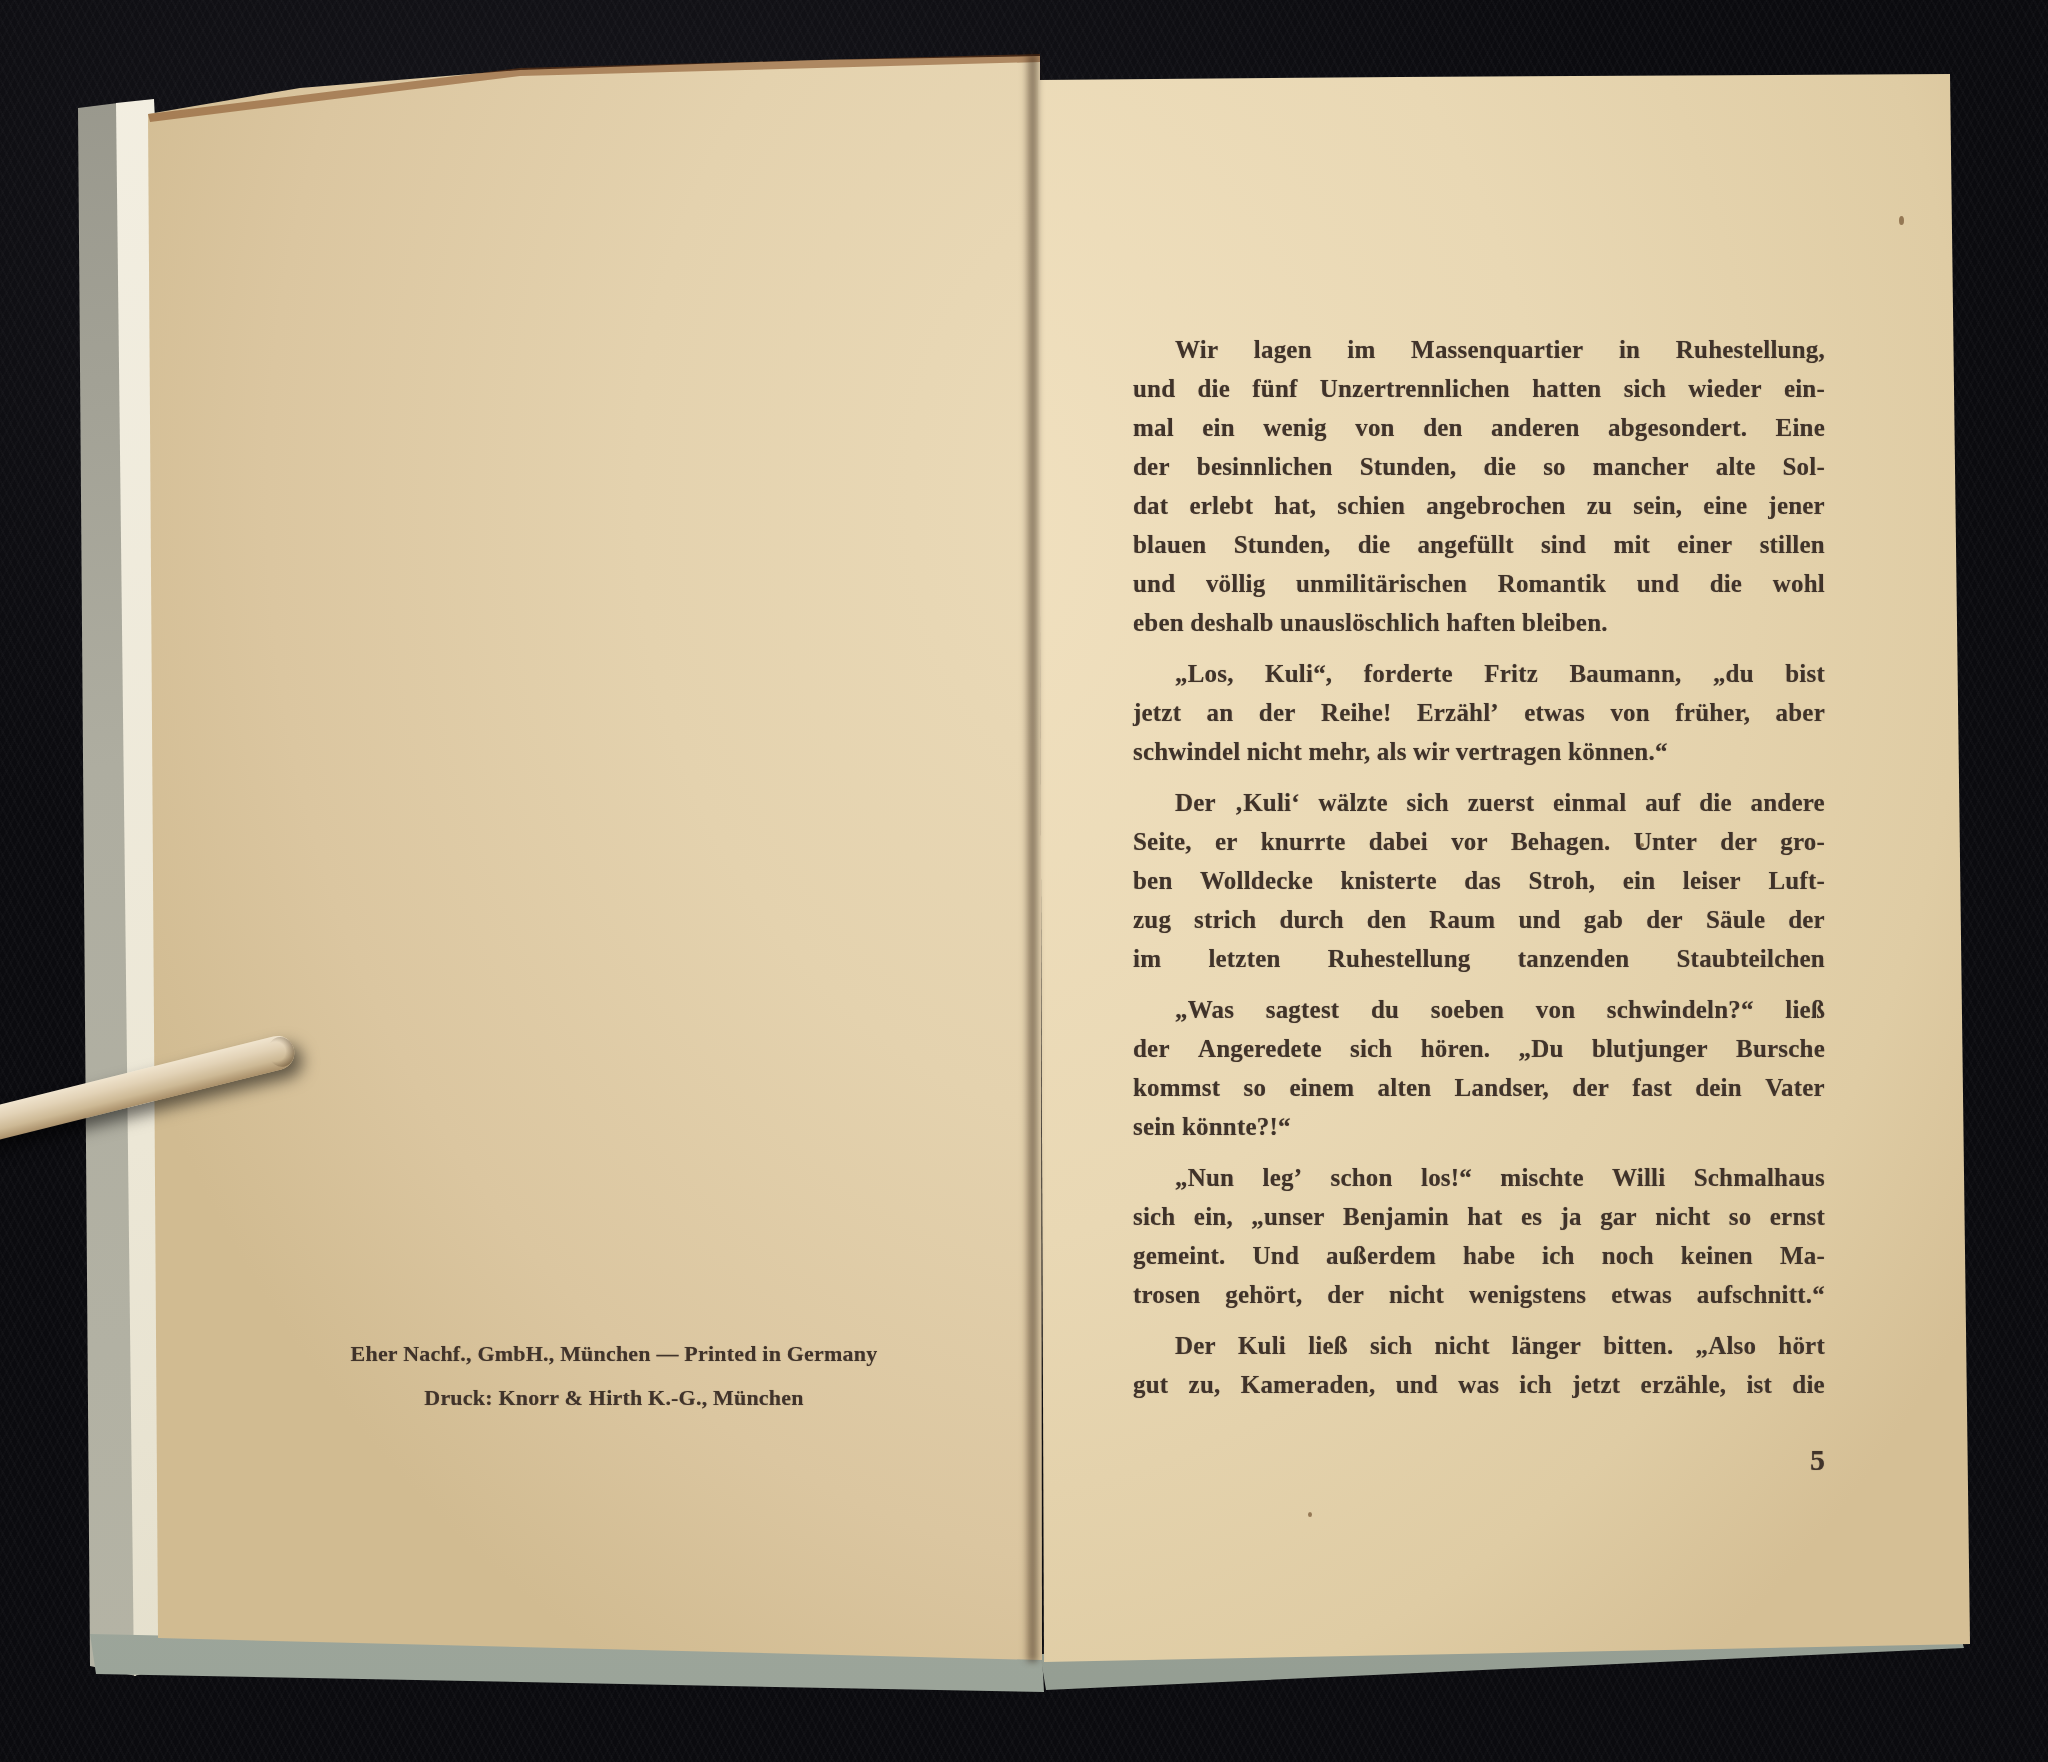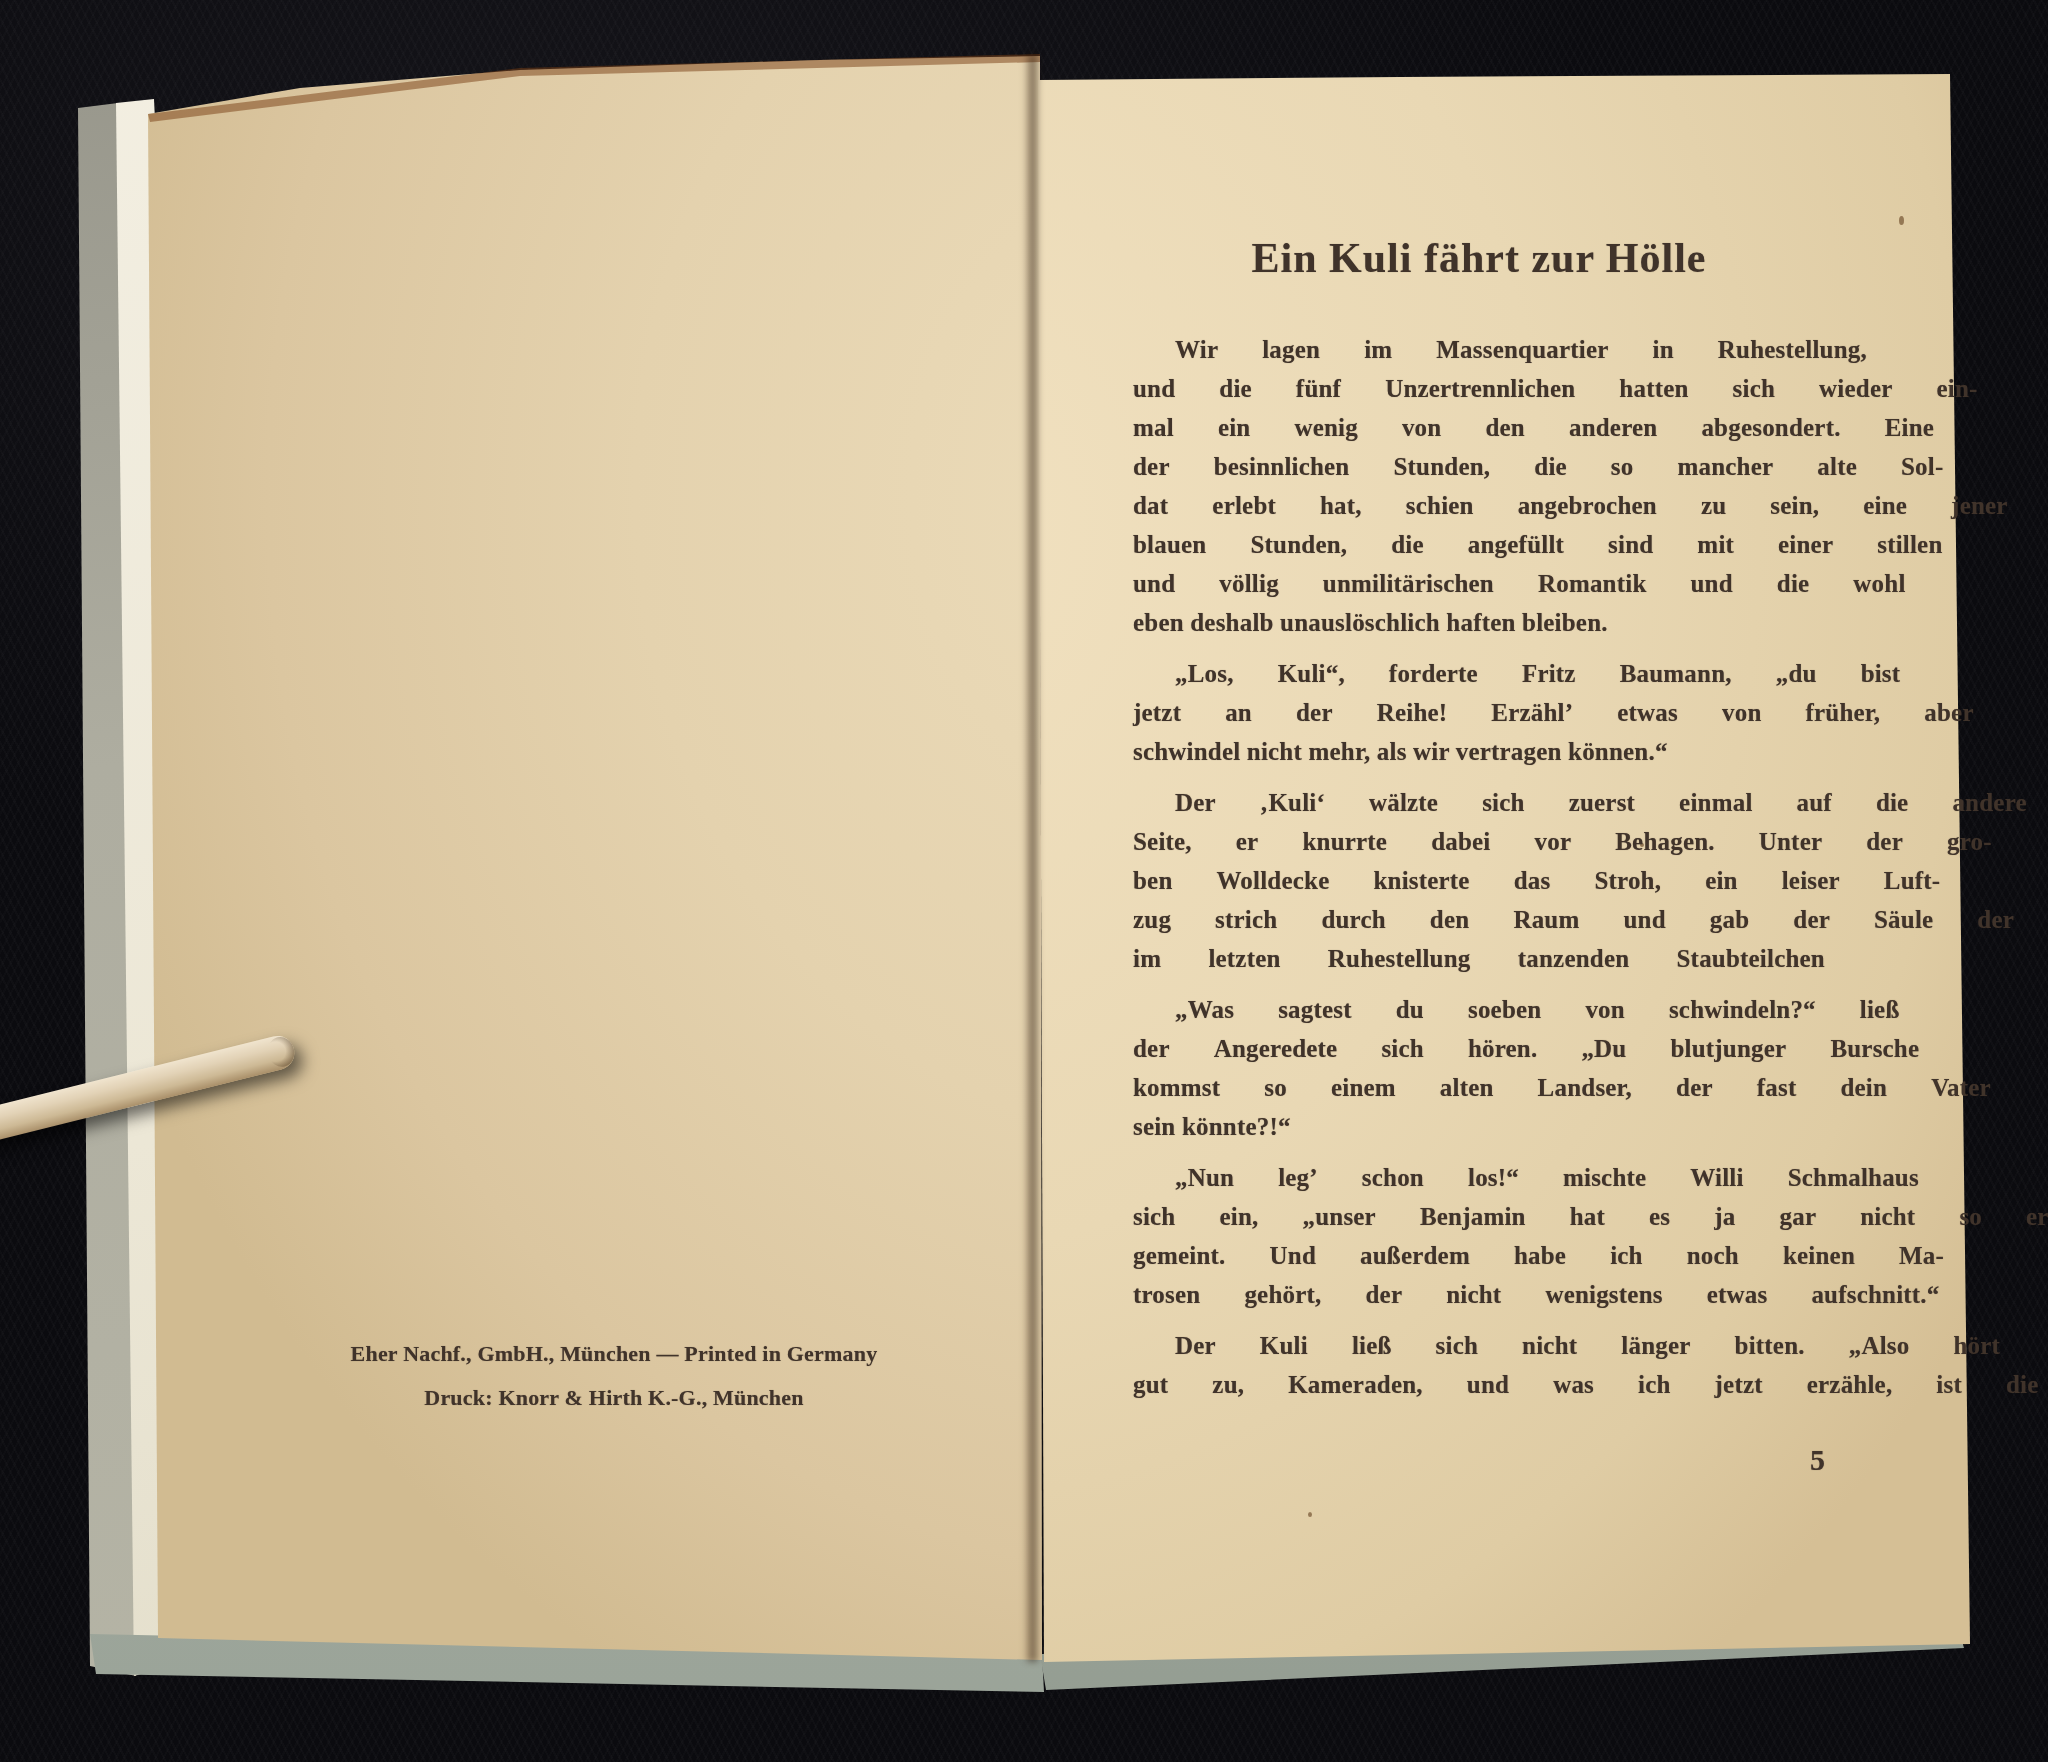--- a/index.html
+++ b/index.html
@@ -58,21 +58,21 @@
   }
   .speck{position:absolute;border-radius:50%;background:#6b4a28;opacity:0.65;}
   .ink{color:#40332a;text-shadow:0 0 1px rgba(64,51,42,0.45);}
   .chapter-title{
     position:absolute;left:1133px;top:232px;width:692px;height:52px;line-height:52px;
     text-align:center;font-size:42px;font-weight:bold;letter-spacing:1px;
   }
   .body-text{position:absolute;left:1133px;top:330px;width:692px;}
   .para{margin:0 0 12px 0;}
   .line{height:39px;line-height:39px;font-size:25px;font-weight:bold;white-space:pre;letter-spacing:0.2px;}
-  .line.j{display:flex;justify-content:space-between;white-space:normal;gap:44px;}
+  .line.j{display:flex;justify-content:space-between;white-space:normal;}
   .para .line:first-child{padding-left:42px;}
   .page-number{
     position:absolute;left:1133px;top:1440px;width:692px;height:40px;line-height:40px;
     text-align:right;font-size:30px;font-weight:bold;
   }
   .copyright{position:absolute;left:254px;top:1332px;width:720px;text-align:center;}
   .cline{height:44px;line-height:44px;font-size:22px;font-weight:bold;letter-spacing:0.2px;}
   .stick{
     position:absolute;left:-40px;top:1115px;width:344px;height:34px;border-radius:17px;
     transform:rotate(-14deg);transform-origin:left center;
@@ -101,21 +101,20 @@
 
   <div class="speck" style="left:1899px;top:216px;width:5px;height:9px;"></div>
   <div class="speck" style="left:1640px;top:843px;width:4px;height:4px;"></div>
   <div class="speck" style="left:1308px;top:1512px;width:4px;height:5px;"></div>
 
   <div class="copyright ink">
       <div class="cline">Eher Nachf., GmbH., München — Printed in Germany</div>
       <div class="cline">Druck: Knorr &amp; Hirth K.-G., München</div>
     </div>
 
-  <div class="chapter-title ink">Ein Kuli fährt zur Hölle</div>
   <div class="body-text ink">
       <div class="para">
         <div class="line j">
           <span>Wir</span>
           <span>lagen</span>
           <span>im</span>
           <span>Massenquartier</span>
           <span>in</span>
           <span>Ruhestellung,</span>
         </div>

